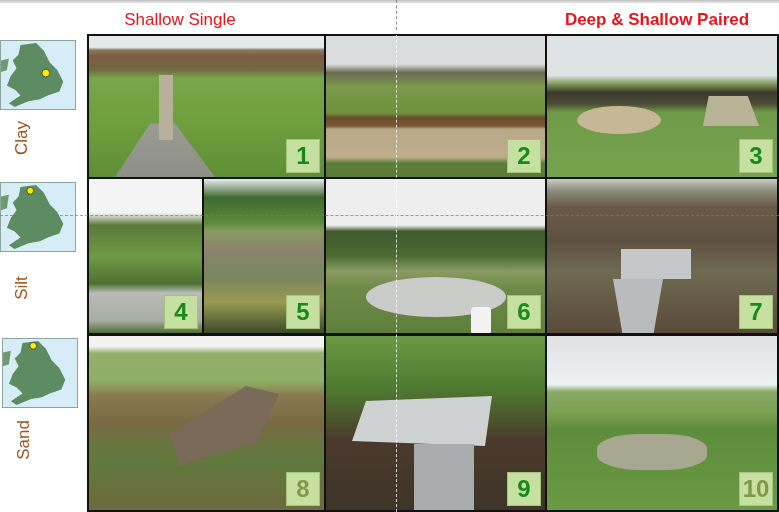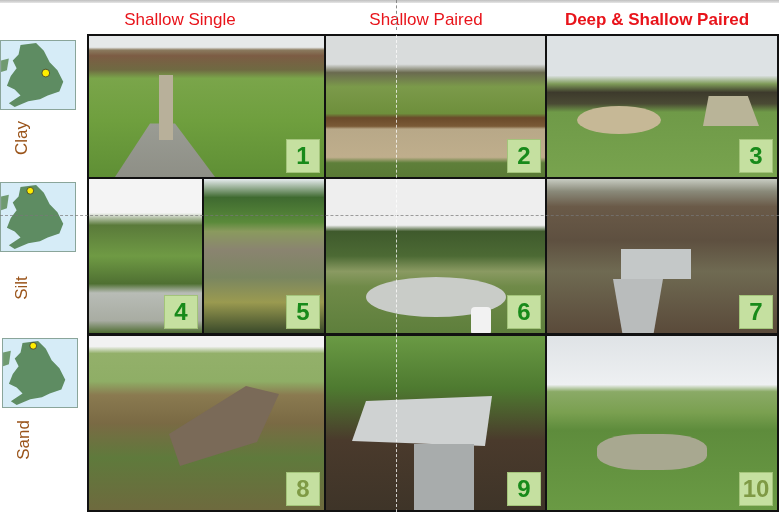--- a/index.html
+++ b/index.html
@@ -18,21 +18,20 @@
   .guide-v2 { position: absolute; left: 396px; top: 0; width: 0; height: 30px; border-left: 1px dashed #888; pointer-events:none; }
   .guide-h { position: absolute; left: 0; top: 215px; width: 779px; height: 0; border-top: 1px dashed rgba(120,120,120,0.7); pointer-events:none; }
 </style>
 </head>
 <body>
 
 <div class="page">
   <div class="topbar"></div>
 
   <div class="col-title" style="left:88px;width:184px;">Shallow Single</div>
-  <div class="col-title" style="left:325px;width:202px;">Shallow Paired</div>
   <div class="col-title" style="left:552px;width:210px;font-weight:bold;">Deep &amp; Shallow Paired</div>
 
   <div class="map" style="left:0;top:40px;">
     <svg viewBox="0 0 76 70">
       <path d="M20,4 L36,2 L44,10 L50,22 L58,30 L64,42 L60,52 L48,56 L40,60 L28,62 L14,68 L8,64 L20,56 L14,50 L6,46 L10,36 L16,28 L12,20 L18,14 Z" fill="#5e8c62"></path>
       <path d="M0,20 L8,18 L6,30 L0,32 Z" fill="#6f9a70"></path>
       <circle cx="46" cy="33" r="4" fill="#ffee00" stroke="#333" stroke-width="0.8"></circle>
     </svg>
   </div>
   <div class="map" style="left:0;top:182px;">

